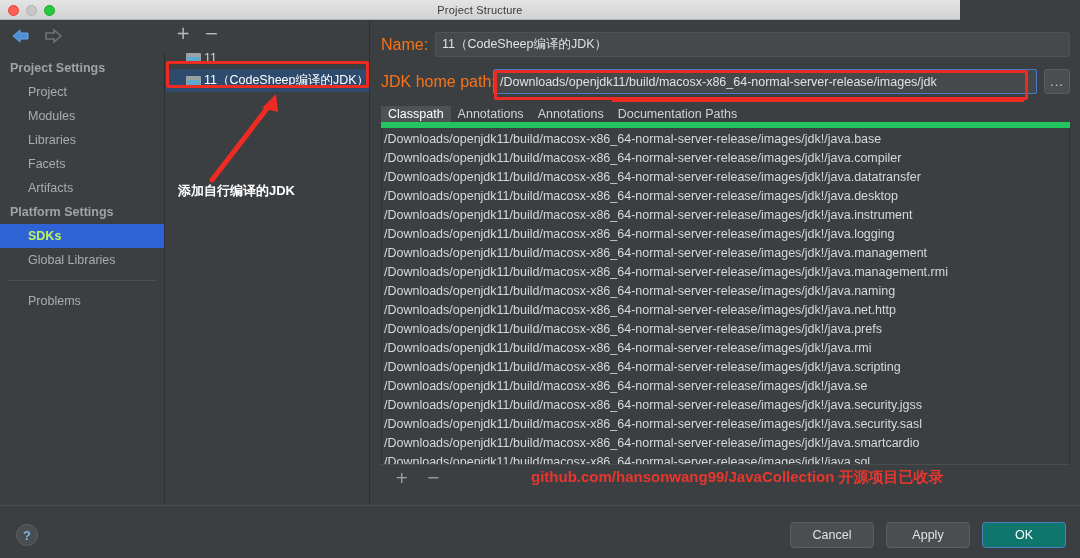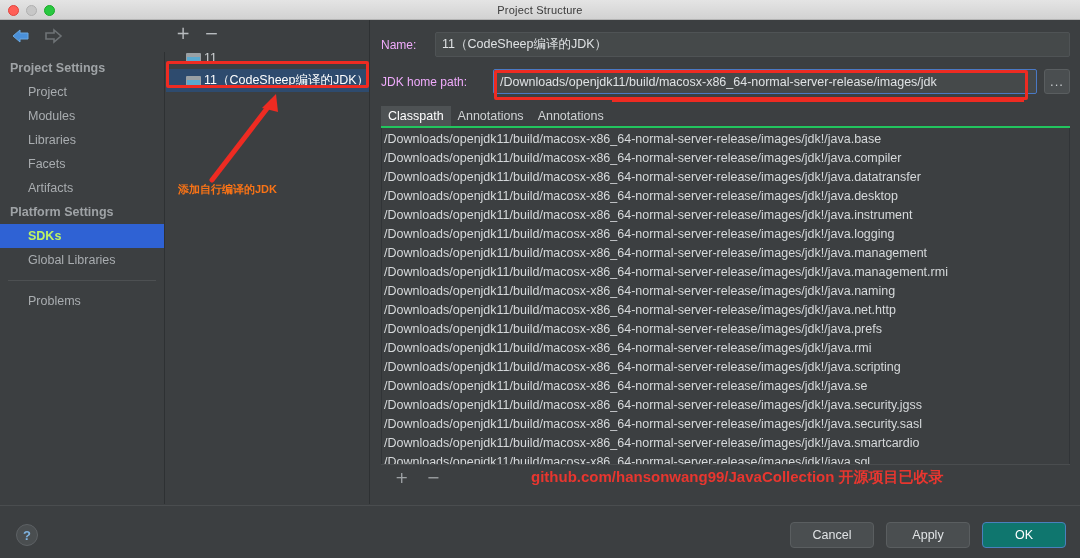--- a/index.html
+++ b/index.html
@@ -12,21 +12,21 @@
 
   #app {
     position: relative;
     width: 1080px; height: 558px;
     background: #3c3f41;
   }
 
   
   .titlebar {
     position: absolute; left: 0; top: 0;
-    width: 1080px; height: 20px;
+    width: 960px; height: 20px;
     background: linear-gradient(#e4e4e4, #d2d2d2);
     border-bottom: 1px solid #b4b4b4;
     display: flex; align-items: center; justify-content: center;
   }
   .title-text {
     font-size: 11px; color: #3a3a3a; letter-spacing: .2px;
   }
   .lights { position: absolute; left: 8px; top: 5px; display: flex; gap: 7px; }
   .light { width: 11px; height: 11px; border-radius: 50%; }
   .light.red { background: #ff5f57; border: 1px solid #e0443e; }
@@ -99,42 +99,42 @@
   .detail {
     position: absolute; left: 371px; top: 20px;
     width: 709px; height: 484px;
     background: #3c3f41;
     padding: 8px 10px 0 10px;
   }
   .row { display: flex; align-items: center; }
   .row-name { margin-top: 4px; }
   .row-jdk { margin-top: 12px; }
   .lbl {
-    font-size: 12px; color: #f0abfc; white-space: nowrap;
+    font-size: 16px; color: #f97316; white-space: nowrap;
   }
   .lbl-name { width: 54px; }
   .lbl-jdk  { width: 112px; }
   .field {
     flex: 1; height: 25px; background: #45494a;
     border: 1px solid #4f5355; border-radius: 2px;
     display: flex; align-items: center; padding: 0 6px;
     font-size: 12.5px; color: #dfe2e4; overflow: hidden; white-space: nowrap;
   }
   .field.focused { border: 1px solid #4a79c4; background: #45494a; }
   .dots-btn {
     margin-left: 7px; width: 26px; height: 25px;
     background: #4a4e50; border: 1px solid #5a5e60; border-radius: 3px;
     display: flex; align-items: center; justify-content: center;
     color: #c8cccf; font-size: 13px; letter-spacing: 1px;
   }
 
   
   .tabs {
     margin-top: 12px; height: 22px; display: flex; align-items: stretch;
-    border-bottom: 2px solid #22c55e; background: #3c3f41;
+    border-bottom: 6px solid #22c55e; background: #3c3f41;
   }
   .tab {
     font-size: 12.5px; color: #cfd2d4;
     padding: 2px 7px 2px 7px; display: flex; align-items: center;
     white-space: nowrap;
   }
   .tab.active { background: #4e5254; color: #ffffff; }
 
   
   .listbox {
@@ -192,21 +192,21 @@
     pointer-events: none;
   }
   .anno-box.tree   { left: 166px; top: 61px;  width: 203px; height: 27px; }
   .anno-box.jdkfld { left: 494px; top: 70px;  width: 534px; height: 30px; }
   .anno-underline {
     position: absolute; left: 612px; top: 98px; width: 412px; height: 4px;
     background: #ee2b22;
   }
   .anno-text {
     position: absolute; left: 178px; top: 182px;
-    font-size: 11px; font-weight: bold; color: #f97316;
+    font-size: 13px; font-weight: bold; color: #ffffff;
     white-space: nowrap;
   }
   .anno-arrow { position: absolute; left: 196px; top: 88px; width: 100px; height: 96px; }
 </style>
 </head>
 <body>
 
 <div id="app">
 
   <div class="titlebar">
@@ -276,20 +276,21 @@
       <div class="field focused">
         <span>/Downloads/openjdk11/build/macosx-x86_64-normal-server-release/images/jdk</span>
       </div>
       <div class="dots-btn">...</div>
     </div>
 
     <div class="tabs">
       <div class="tab active">Classpath</div>
       <div class="tab">Annotations</div>
       <div class="tab">Annotations</div>
+      <div class="tab">Documentation Paths</div>
     </div>
 
     <div class="listbox" id="path-list">
         <div class="list-row">/Downloads/openjdk11/build/macosx-x86_64-normal-server-release/images/jdk!/java.base</div>
         <div class="list-row">/Downloads/openjdk11/build/macosx-x86_64-normal-server-release/images/jdk!/java.compiler</div>
         <div class="list-row">/Downloads/openjdk11/build/macosx-x86_64-normal-server-release/images/jdk!/java.datatransfer</div>
         <div class="list-row">/Downloads/openjdk11/build/macosx-x86_64-normal-server-release/images/jdk!/java.desktop</div>
         <div class="list-row">/Downloads/openjdk11/build/macosx-x86_64-normal-server-release/images/jdk!/java.instrument</div>
         <div class="list-row">/Downloads/openjdk11/build/macosx-x86_64-normal-server-release/images/jdk!/java.logging</div>
         <div class="list-row">/Downloads/openjdk11/build/macosx-x86_64-normal-server-release/images/jdk!/java.management</div>

